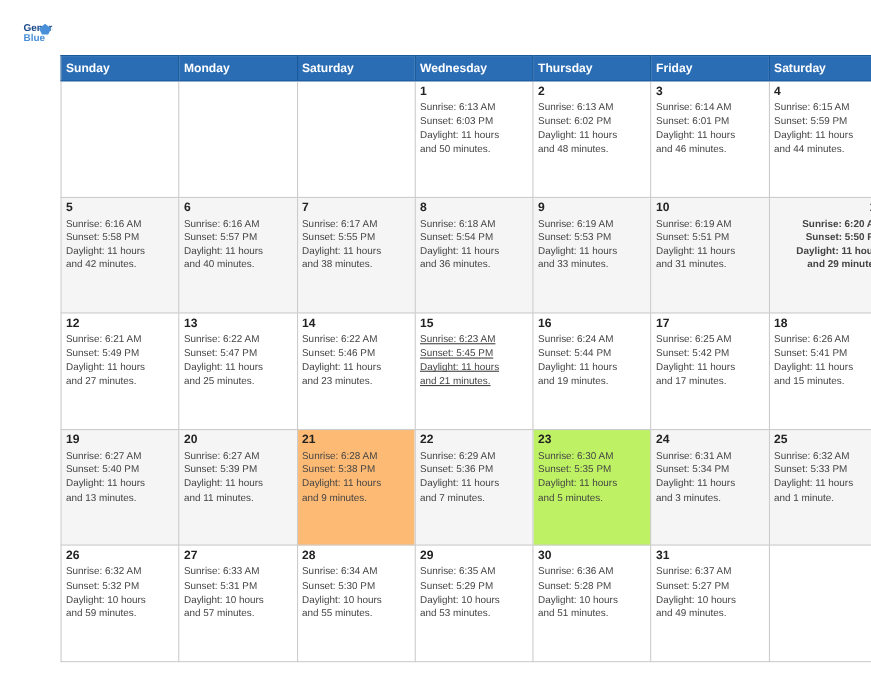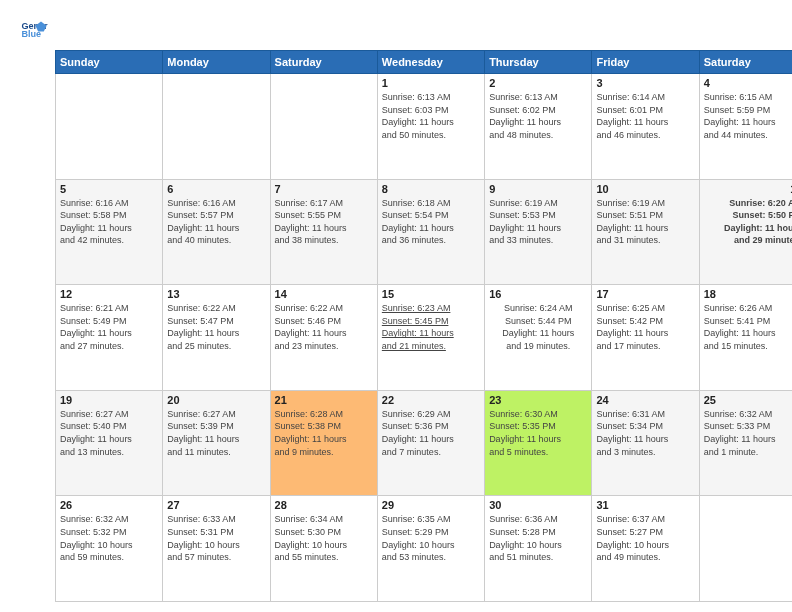--- a/index.html
+++ b/index.html
@@ -235,21 +235,21 @@
           </td>
           <td>
             <span class="day-number">15</span>
             <div class="day-info" style="white-space: pre-line; text-decoration: underline;">Sunrise: 6:23 AM
 Sunset: 5:45 PM
 Daylight: 11 hours
 and 21 minutes.</div>
           </td>
           <td>
             <span class="day-number">16</span>
-            <div class="day-info" style="white-space: pre-line; text-align: center;">Sunrise: 6:24 AM
+            <div class="day-info" style="white-space: pre-line;">Sunrise: 6:24 AM
 Sunset: 5:44 PM
 Daylight: 11 hours
 and 19 minutes.</div>
           </td>
           <td>
             <span class="day-number">17</span>
             <div class="day-info" style="white-space: pre-line;">Sunrise: 6:25 AM
 Sunset: 5:42 PM
 Daylight: 11 hours
 and 17 minutes.</div>

